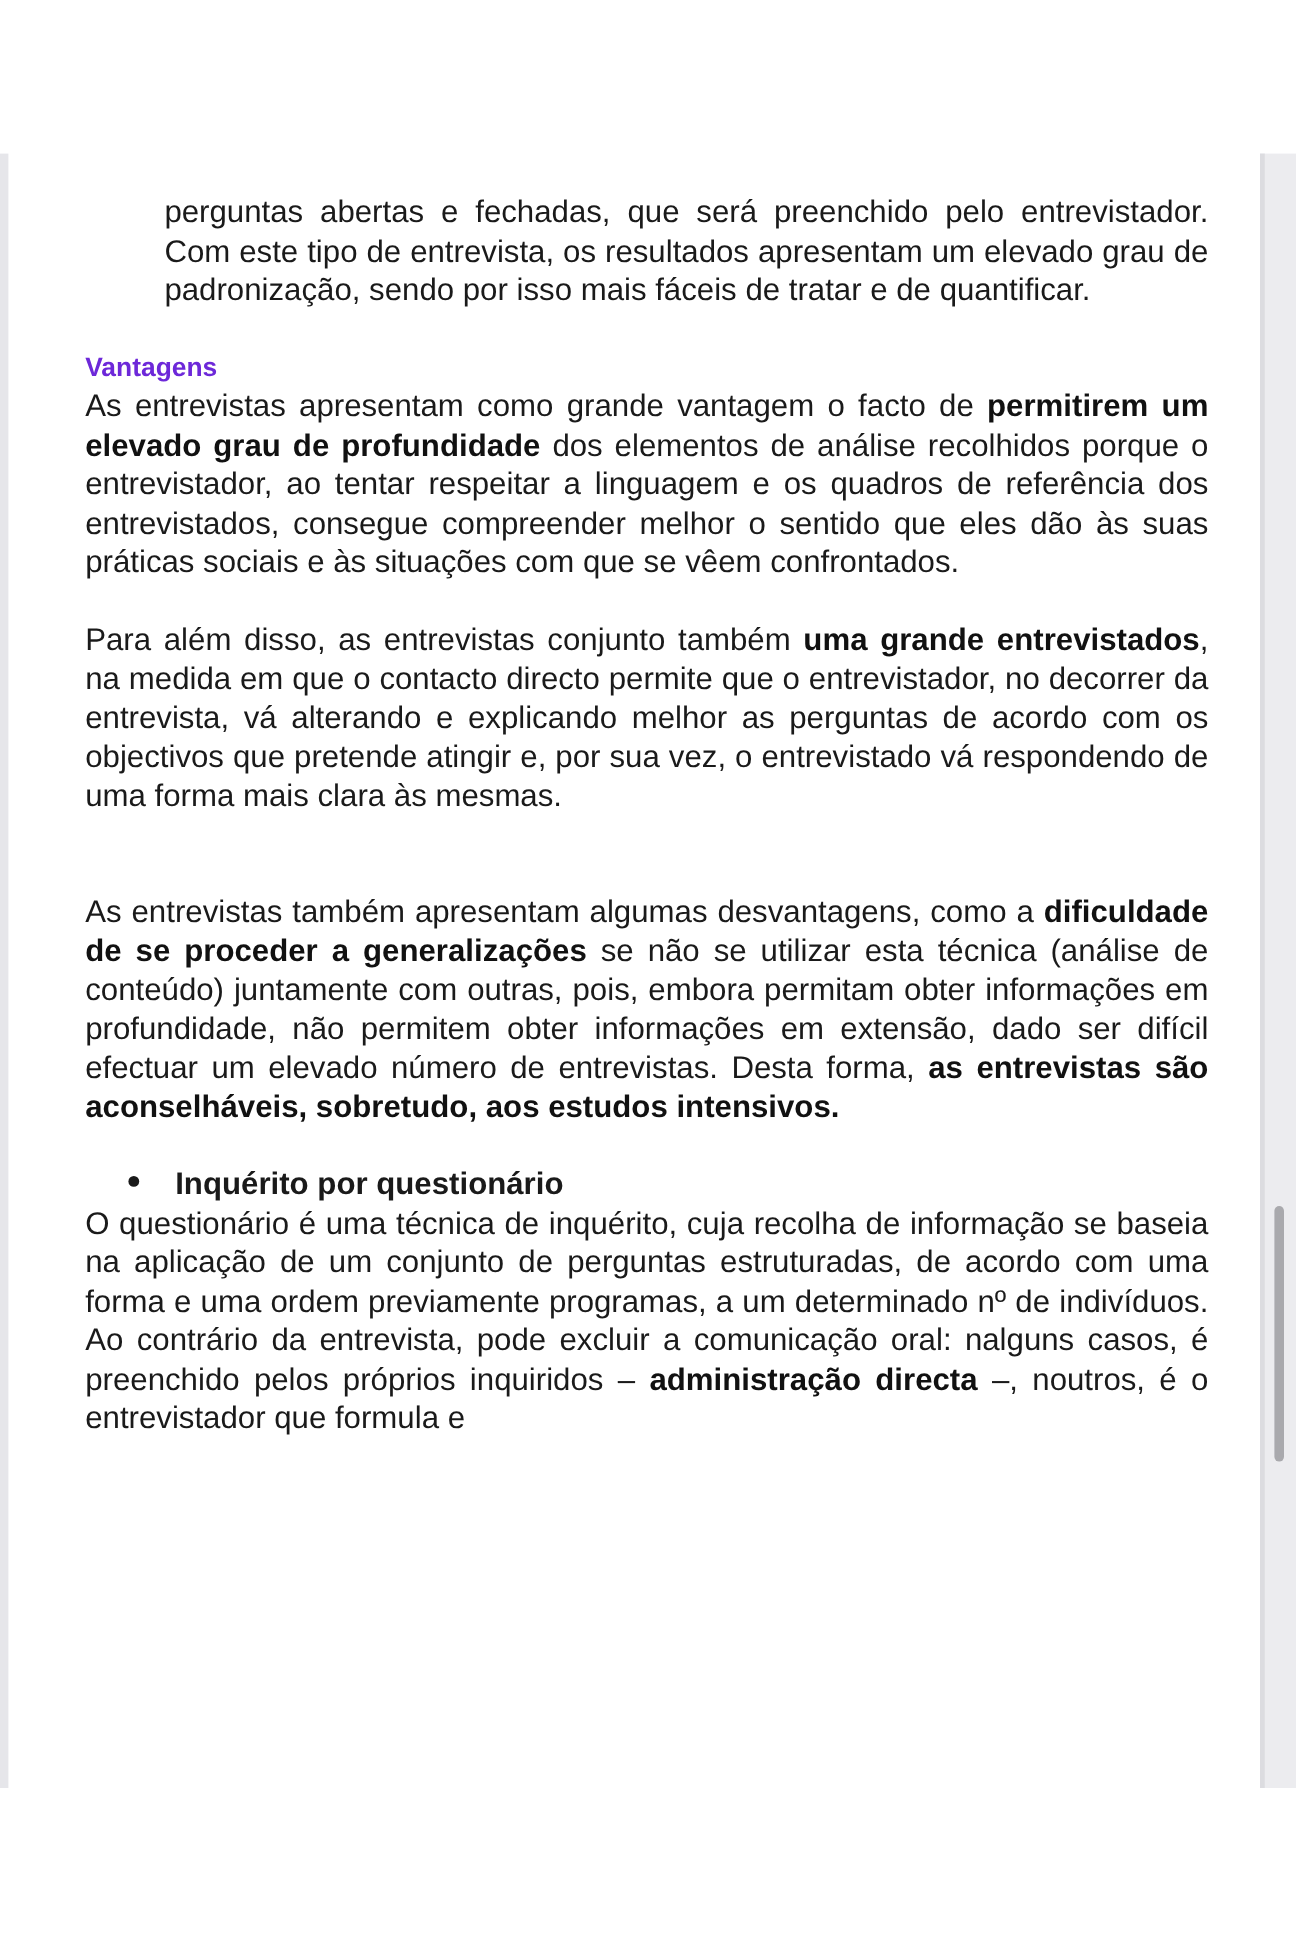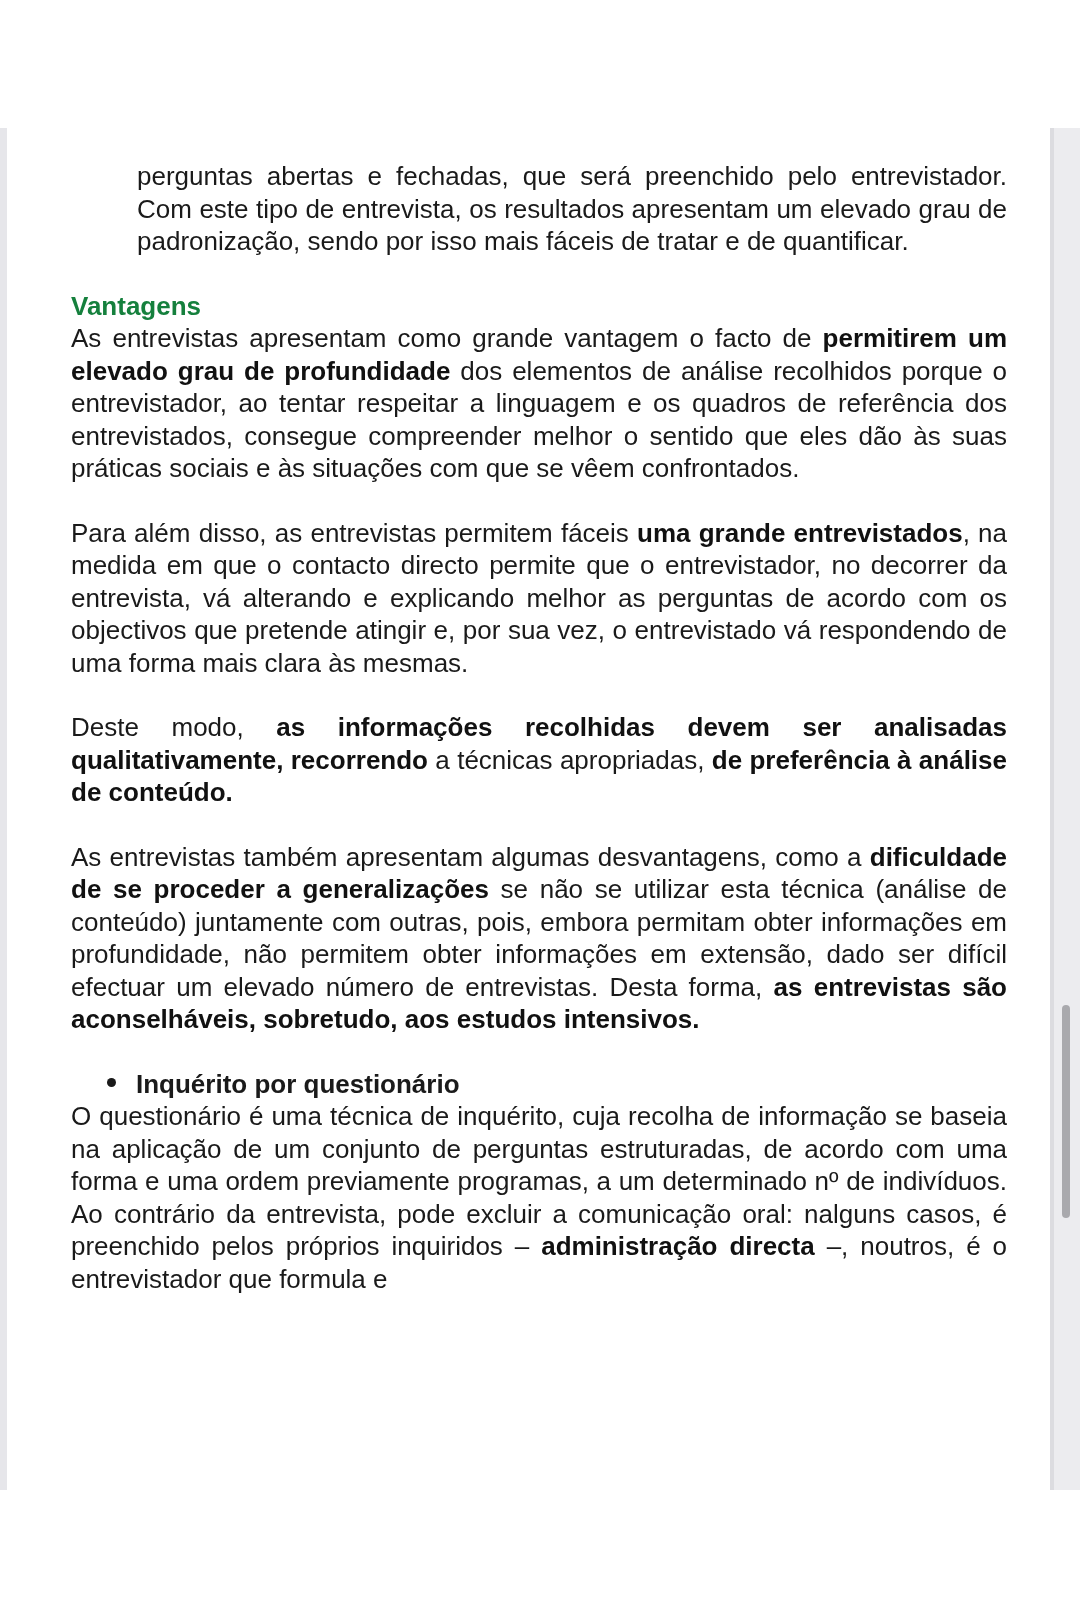--- a/index.html
+++ b/index.html
@@ -68,32 +68,33 @@
     margin: 0;
     text-align: justify;
     text-align-last: left;
   }
   .p b { font-weight: bold; color: #111; }
   .indent {
     padding-left: 66px;
   }
   .heading {
     margin: 0;
-    color: #15803d;
+    color: #6d28d9;
     font-weight: bold;
-    font-size: 26px;
+    font-size: 22px;
     line-height: 32.5px;
   }
   .gap { height: 32px; }
   .bullet-row {
     display: flex;
     align-items: baseline;
     padding-left: 36px;
     font-weight: bold;
     margin: 0;
+    gap: 10px;
   }
   .bullet-dot {
     display: inline-block;
     width: 9px;
     height: 9px;
     border-radius: 50%;
     background: #1a1a1a;
     margin-right: 20px;
     position: relative;
     top: -6px;
@@ -111,25 +112,24 @@
   <div class="page">
     <p class="p indent">perguntas abertas e fechadas, que será preenchido pelo entrevistador. Com este tipo de entrevista, os resultados apresentam um elevado grau de padronização, sendo por isso mais fáceis de tratar e de quantificar.</p>
 
     <div class="gap"></div>
 
     <h3 class="heading">Vantagens</h3>
     <p class="p"><span>As entrevistas apresentam como grande vantagem o facto de </span><b>permitirem um elevado grau de profundidade</b><span> dos elementos de análise recolhidos porque o entrevistador, ao tentar respeitar a linguagem e os quadros de referência dos entrevistados, consegue compreender melhor o sentido que eles dão às suas práticas sociais e às situações com que se vêem confrontados.</span></p>
 
     <div class="gap"></div>
 
-    <p class="p"><span>Para além disso, as entrevistas permitem fáceis </span><b>uma grande entrevistados</b><span>, na medida em que o contacto directo permite que o entrevistador, no decorrer da entrevista, vá alterando e explicando melhor as perguntas de acordo com os objectivos que pretende atingir e, por sua vez, o entrevistado vá respondendo de uma forma mais clara às mesmas.</span></p>
+    <p class="p"><span>Para além disso, as entrevistas conjunto também </span><b>uma grande entrevistados</b><span>, na medida em que o contacto directo permite que o entrevistador, no decorrer da entrevista, vá alterando e explicando melhor as perguntas de acordo com os objectivos que pretende atingir e, por sua vez, o entrevistado vá respondendo de uma forma mais clara às mesmas.</span></p>
 
     <div class="gap"></div>
 
-    <p class="p"><span>Deste modo, </span><b>as informações recolhidas devem ser analisadas qualitativamente, recorrendo</b><span> a técnicas apropriadas, </span><b>de preferência à análise de conteúdo.</b></p>
 
     <div class="gap"></div>
 
     <p class="p"><span>As entrevistas também apresentam algumas desvantagens, como a </span><b>dificuldade de se proceder a generalizações</b><span> se não se utilizar esta técnica (análise de conteúdo) juntamente com outras, pois, embora permitam obter informações em profundidade, não permitem obter informações em extensão, dado ser difícil efectuar um elevado número de entrevistas. Desta forma, </span><b>as entrevistas são aconselháveis, sobretudo, aos estudos intensivos.</b></p>
 
     <div class="gap"></div>
 
     <p class="bullet-row">
         <span class="bullet-dot"></span>
         <span>Inquérito por questionário</span>

